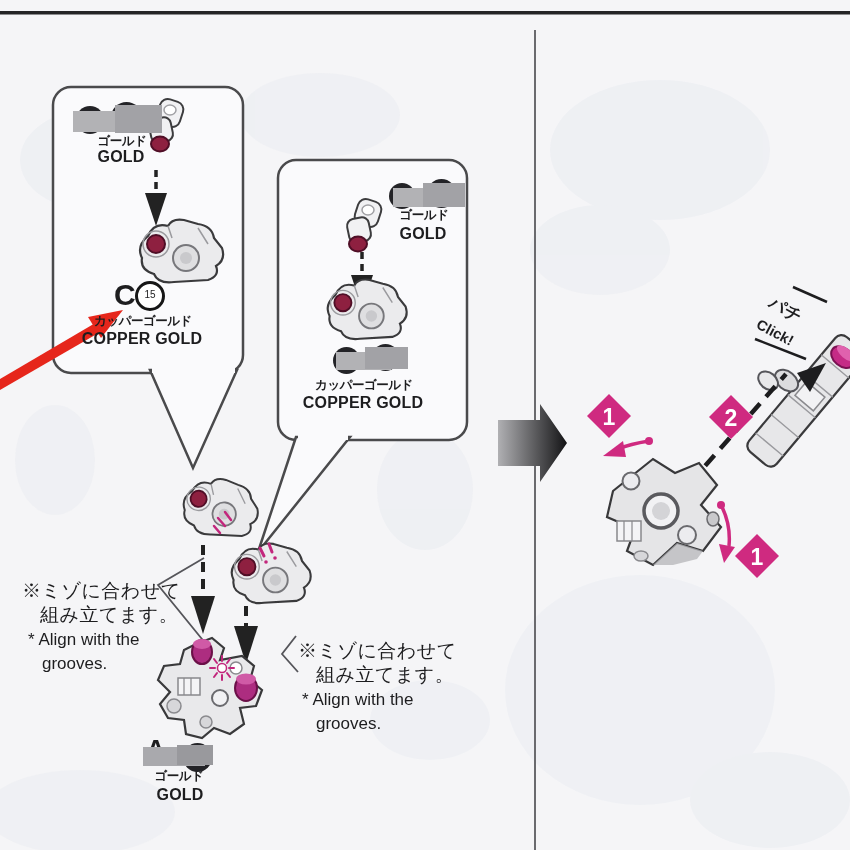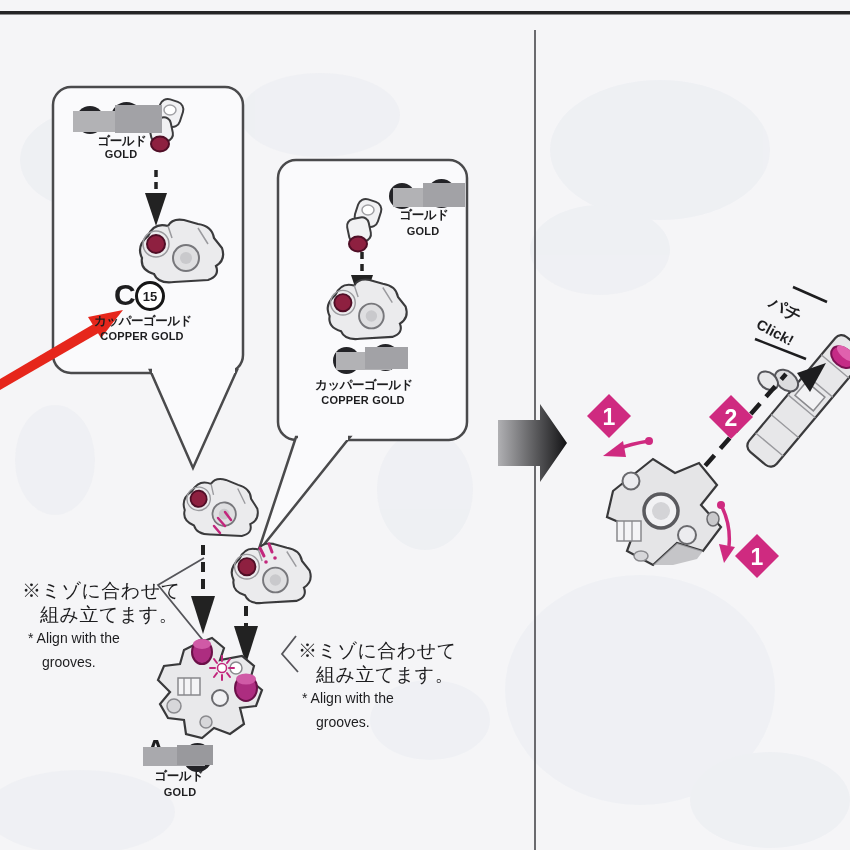--- a/index.html
+++ b/index.html
@@ -2,29 +2,29 @@
 <html><head>
 <meta charset="utf-8">
 <style>
   html,body{margin:0;padding:0;}
   .page{position:relative;width:850px;height:850px;background:#f5f5f7;overflow:hidden;
         font-family:"Liberation Sans",sans-serif;color:#1d1d1f;}
   svg{position:absolute;left:0;top:0;z-index:1;}
   .t{position:absolute;white-space:nowrap;z-index:2;color:#1d1d1f;line-height:1;}
   .cx{transform:translateX(-50%);}
   .jp-sm{font-size:12.5px;font-weight:700;letter-spacing:-0.5px;}
-  .en-sm{font-size:11px;font-weight:800;letter-spacing:0.2px;}
+  .en-sm{font-size:16px;font-weight:800;letter-spacing:0.2px;}
   .jp-note{font-size:19px;font-weight:400;letter-spacing:0.5px;}
-  .en-note{font-size:14px;font-weight:500;}
+  .en-note{font-size:17px;font-weight:500;}
   .dnum{position:absolute;width:44px;text-align:center;color:#ffffff;
         font-weight:800;font-size:23px;z-index:2;}
   .badge{position:absolute;border-radius:50%;background:#232327;z-index:2;}
   .censor{position:absolute;z-index:3;}
   .big-c{font-size:30px;font-weight:700;}
-  .circ15{font-size:13px;font-weight:700;}
+  .circ15{font-size:10px;font-weight:400;}
   .rot{transform:rotate(28deg);transform-origin:left top;}
 </style>
 </head>
 <body>
 
 <div class="page">
 
 <svg width="850" height="850" viewBox="0 0 850 850">
 
   <g fill="#edeff3" opacity="0.8">

